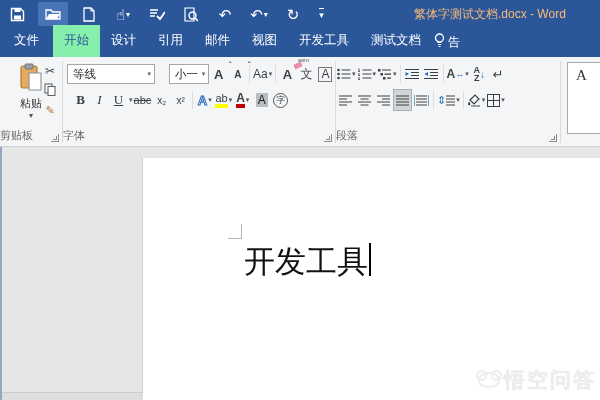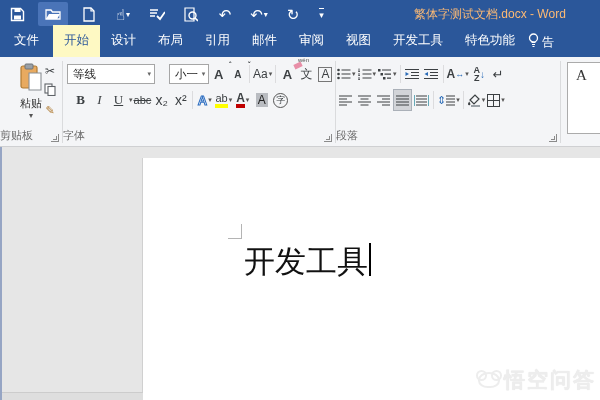--- a/index.html
+++ b/index.html
@@ -13,21 +13,21 @@
   .qat-btn.hl { background:#4a74b8; border-radius:2px; width:30px; margin:0 4px; }
   .qat-btn svg { display:block; }
   .qat-glyph { font-size:15px; line-height:1; color:#fff; }
   .qat-caret { font-size:8px; color:#fff; margin-left:1px; }
   .win-title { position:absolute; left:414px; top:0; height:28px; display:flex; align-items:center; color:#fdba74; font-size:12px; white-space:nowrap; }
 
   
   .tabrow { position:absolute; left:0; top:28px; width:600px; height:29px; background:#2b579a; display:flex; align-items:flex-end; }
   .tab { color:#fff; font-size:12.5px; padding:7px 11px 8px 11px; white-space:nowrap; cursor:pointer; }
   .tab.file { padding:7px 14px 8px 14px; }
-  .tab.active { background:#fef9c3; color:#2b579a; }
+  .tab.active { background:#86efac; color:#2b579a; }
   .tellme { display:flex; align-items:center; color:#fff; margin-left:2px; padding-bottom:6px; white-space:nowrap; }
   .tellme svg { margin-right:3px; }
 
   
   .ribbon { position:absolute; left:0; top:57px; width:600px; height:90px; background:#f4f5f7; border-bottom:1px solid #cfd0d2; display:flex; }
   .rgroup { position:relative; height:100%; padding-top:4px; }
   .rgroup .glabel { position:absolute; bottom:3px; left:0; right:0; text-align:left; color:#6a6a6a; font-size:11px; }
   .gsep { width:1px; height:82px; background:#dadbdd; margin-top:4px; }
   .launcher { position:absolute; bottom:4px; right:3px; width:8px; height:8px; border-right:1px solid #8b8b8b; border-bottom:1px solid #8b8b8b; cursor:pointer; }
   .launcher::after { content:""; position:absolute; right:1px; bottom:1px; width:3px; height:3px; border-right:1px solid #8b8b8b; border-bottom:1px solid #8b8b8b; }
@@ -50,21 +50,21 @@
   
   .g-font { width:272px; }
   .combo { background:#fff; border:1px solid #a6a6a6; height:20px; display:flex; align-items:center; justify-content:space-between; padding:0 3px 0 5px; font-size:11.5px; color:#222; cursor:pointer; }
   .combo .caret { color:#666; }
   .co-name { width:90px; margin-left:4px; }
   .co-size { width:41px; margin-left:14px; }
   .b-bold { font-weight:bold; font-size:13px; font-family:"Liberation Serif",serif; }
   .b-italic { font-style:italic; font-size:13px; font-family:"Liberation Serif",serif; }
   .b-under { text-decoration:underline; font-size:13px; font-family:"Liberation Serif",serif; }
   .b-strike { text-decoration:line-through; font-size:11px; }
-  .b-subsup { font-size:14px; }
+  .b-subsup { font-size:10px; }
   .b-grow { font-size:13px; font-weight:bold; position:relative; }
   .b-grow i,.b-shrink i { position:absolute; top:-2px; right:-3px; font-style:normal; font-size:7px; }
   .b-shrink { font-size:10px; font-weight:bold; position:relative; }
   .b-case { font-size:12px; }
   .b-clear { font-size:13px; font-weight:bold; position:relative; }
   .b-clear i { position:absolute; right:-5px; top:0; width:8px; height:5px; background:#e88fa8; transform:rotate(-25deg); font-style:normal; }
   .b-phon { font-size:12px; position:relative; }
   .b-phon i { position:absolute; top:-6px; left:1px; font-size:6px; font-style:normal; color:#555; }
   .b-charborder { font-size:12px; border:1px solid #777; padding:0 2px; line-height:13px; }
   .b-fx { font-size:13px; font-weight:bold; color:#fff; -webkit-text-stroke:1px #2f6fc1; }
@@ -161,27 +161,25 @@
       <span class="qat-caret" style="font-size:9px;border-top:1px solid #fff;padding-top:1px">▾</span>
     </div>
   </div>
   <div class="win-title">繁体字测试文档.docx - Word</div>
 </div>
 
 <div class="tabrow">
   <span class="tab file">文件</span>
   <span class="tab active">开始</span>
   <span class="tab">设计</span>
-  <span class="tab">布局</span>
   <span class="tab">引用</span>
   <span class="tab">邮件</span>
-  <span class="tab">审阅</span>
   <span class="tab">视图</span>
   <span class="tab">开发工具</span>
-  <span class="tab">特色功能</span>
+  <span class="tab">测试文档</span>
   <span class="tellme">
     <span><svg width="11" height="15" viewBox="0 0 11 15">
           <circle cx="5.5" cy="5" r="4" fill="none" stroke="#fff" stroke-width="1.3"></circle>
           <path d="M3.5 9.5h4M4 11.5h3M4.5 13.5h2" stroke="#fff" stroke-width="1.2"></path>
         </svg></span>
     <span>告</span>
   </span>
 </div>
 
 <div class="ribbon">

